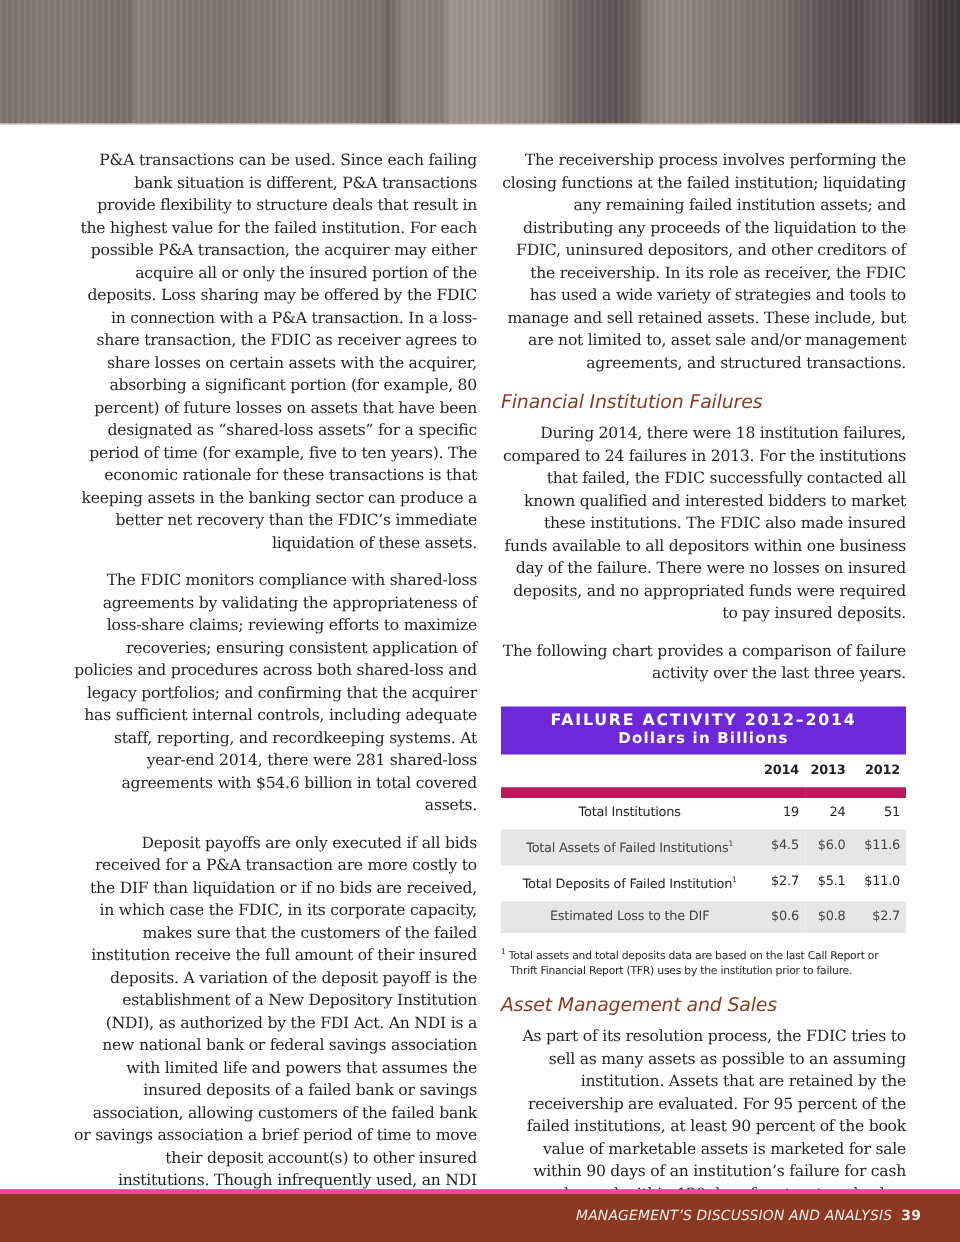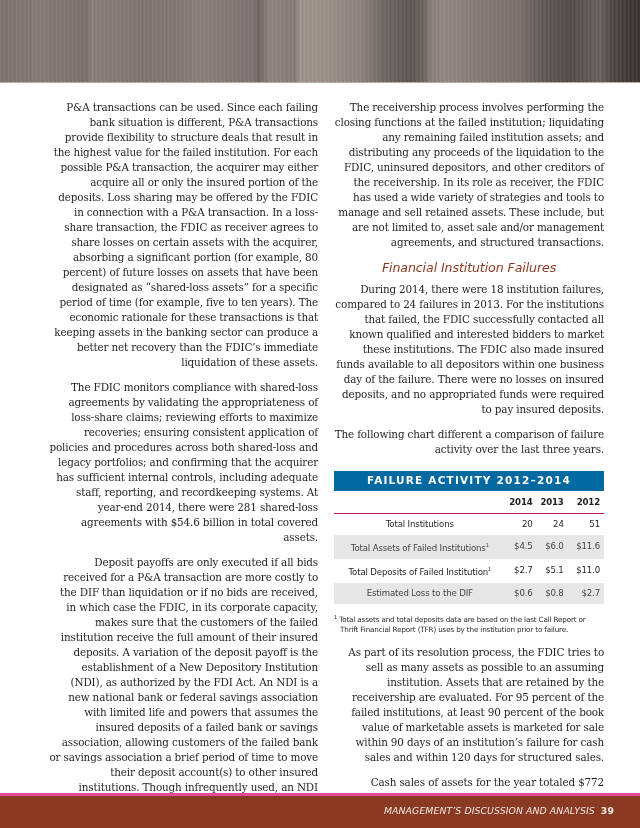--- a/index.html
+++ b/index.html
@@ -25,36 +25,36 @@
       position: absolute; top: 100px; width: 270px;
       font-size: 10.4px; line-height: 15px; letter-spacing: -0.15px;
     }
     .col-left { left: 48px; }
     .col-right { left: 334px; }
     .col p { margin: 0 0 10px 0; text-align: right; }
     .section-heading {
       font-family: "DejaVu Sans", "Liberation Sans", sans-serif;
       font-style: italic; font-weight: normal;
       color: #8a3a22; font-size: 12.6px; line-height: 16px;
-      margin: 3px 0 6px 0; letter-spacing: -0.1px; text-align: center;
+      margin: 3px 0 6px 0; letter-spacing: -0.1px;
     }
     .table-box { margin: 14px 0 0 0; width: 270px; }
     .table-title {
-      background: #0369a1; color: #ffffff; text-align: center;
+      background: #6d28d9; color: #ffffff; text-align: center;
       font-family: "DejaVu Sans", "Liberation Sans", sans-serif;
       font-weight: bold; padding: 3px 0 4px 0;
     }
     .table-title .t1 { font-size: 10.5px; line-height: 13px; letter-spacing: 1.2px; display: block; }
     .table-title .t2 { font-size: 10px; line-height: 12px; letter-spacing: 0.8px; display: block; }
     table.fa {
       width: 100%; border-collapse: collapse;
       font-family: "DejaVu Sans", "Liberation Sans", sans-serif;
       font-size: 8.6px; color: #231f20;
     }
-    table.fa th { font-weight: bold; text-align: right; padding: 4px 4px 3px 0; border-bottom: 1px solid #be185d; }
+    table.fa th { font-weight: bold; text-align: right; padding: 4px 4px 3px 0; border-bottom: 7px solid #be185d; }
     table.fa td { padding: 3px 4px 3px 4px; height: 13px; }
     table.fa td.num { text-align: right; }
     table.fa td.lbl { text-align: center; }
     table.fa tr.shade td { background: #e6e6e6; }
     table.fa tr.light td { color: #444; }
     table.fa sup { font-size: 5px; vertical-align: super; }
     .footnote {
       font-family: "DejaVu Sans", "Liberation Sans", sans-serif;
       font-size: 7.2px; line-height: 10px; margin: 8px 0 10px 0; color: #231f20;
       padding-left: 6px; text-indent: -6px;
@@ -81,39 +81,40 @@
   <p>P&amp;A transactions can be used.  Since each failing bank situation is different, P&amp;A transactions provide flexibility to structure deals that result in the highest value for the failed institution.  For each possible P&amp;A transaction, the acquirer may either acquire all or only the insured portion of the deposits.  Loss sharing may be offered by the FDIC in connection with a P&amp;A transaction.  In a loss-share transaction, the FDIC as receiver agrees to share losses on certain assets with the acquirer, absorbing a significant portion (for example, 80 percent) of future losses on assets that have been designated as “shared-loss assets” for a specific period of time (for example, five to ten years). The economic rationale for these transactions is that keeping assets in the banking sector can produce a better net recovery than the FDIC’s immediate liquidation of these assets.</p>
   <p>The FDIC monitors compliance with shared-loss agreements by validating the appropriateness of loss-share claims; reviewing efforts to maximize recoveries; ensuring consistent application of policies and procedures across both shared-loss and legacy portfolios; and confirming that the acquirer has sufficient internal controls, including adequate staff, reporting, and recordkeeping systems.  At year-end 2014, there were 281 shared-loss agreements with $54.6 billion in total covered assets.</p>
   <p>Deposit payoffs are only executed if all bids received for a P&amp;A transaction are more costly to the DIF than liquidation or if no bids are received, in which case the FDIC, in its corporate capacity, makes sure that the customers of the failed institution receive the full amount of their insured deposits. A variation of the deposit payoff is the establishment of a New Depository Institution (NDI), as authorized by the FDI Act.  An NDI is a new national bank or federal savings association with limited life and powers that assumes the insured deposits of a failed bank or savings association, allowing customers of the failed bank or savings association a brief period of time to move their deposit account(s) to other insured institutions.  Though infrequently used, an NDI allows for a failed bank or savings association to be liquidated in an orderly fashion, minimizing disruption to local communities and financial markets.</p>
 </div>
 
 <div class="col col-right">
   <p>The receivership process involves performing the closing functions at the failed institution; liquidating any remaining failed institution assets; and distributing any proceeds of the liquidation to the FDIC, uninsured depositors, and other creditors of the receivership.  In its role as receiver, the FDIC has used a wide variety of strategies and tools to manage and sell retained assets.  These include, but are not limited to, asset sale and/or management agreements, and structured transactions.</p>
 
   <h3 class="section-heading">Financial Institution Failures</h3>
   <p>During 2014, there were 18 institution failures, compared to 24 failures in 2013.  For the institutions that failed, the FDIC successfully contacted all known qualified and interested bidders to market these institutions.  The FDIC also made insured funds available to all depositors within one business day of the failure.  There were no losses on insured deposits, and no appropriated funds were required to pay insured deposits.</p>
-  <p>The following chart different a comparison of failure activity over the last three years.</p>
+  <p>The following chart provides a comparison of failure activity over the last three years.</p>
 
   <div class="table-box">
     <div class="table-title">
       <span class="t1">FAILURE ACTIVITY 2012–2014</span>
+      <span class="t2">Dollars in Billions</span>
     </div>
     <table class="fa">
       <thead>
         <tr>
           <th></th>
           <th>2014</th>
           <th>2013</th>
           <th>2012</th>
         </tr>
       </thead>
       <tbody>
         <tr>
           <td class="lbl"><span>Total Institutions</span></td>
-          <td class="num">20</td>
+          <td class="num">19</td>
           <td class="num">24</td>
           <td class="num">51</td>
         </tr>
         <tr class="shade light">
           <td class="lbl"><span>Total Assets of Failed Institutions</span><sup>1</sup></td>
           <td class="num">$4.5</td>
           <td class="num">$6.0</td>
           <td class="num">$11.6</td>
         </tr>
         <tr>
@@ -126,20 +127,21 @@
           <td class="lbl"><span>Estimated Loss to the DIF</span></td>
           <td class="num">$0.6</td>
           <td class="num">$0.8</td>
           <td class="num">$2.7</td>
         </tr>
       </tbody>
     </table>
     <div class="footnote"><sup>1</sup> <span>Total assets and total deposits data are based on the last Call Report or Thrift Financial Report (TFR) uses by the institution prior to failure.</span></div>
   </div>
 
+  <h3 class="section-heading">Asset Management and Sales</h3>
   <p>As part of its resolution process, the FDIC tries to sell as many assets as possible to an assuming institution.  Assets that are retained by the receivership are evaluated.  For 95 percent of the failed institutions, at least 90 percent of the book value of marketable assets is marketed for sale within 90 days of an institution’s failure for cash sales and within 120 days for structured sales.</p>
   <p>Cash sales of assets for the year totaled $772 million in book value.  In addition to structured and cash sales, the FDIC also uses securitizations to dispose of bank assets.</p>
 </div>
 
 <div class="footer-bar">
   <div class="footer-text">
     <span class="sect">MANAGEMENT’S DISCUSSION AND ANALYSIS</span><span class="page">39</span>
   </div>
 </div>
 

